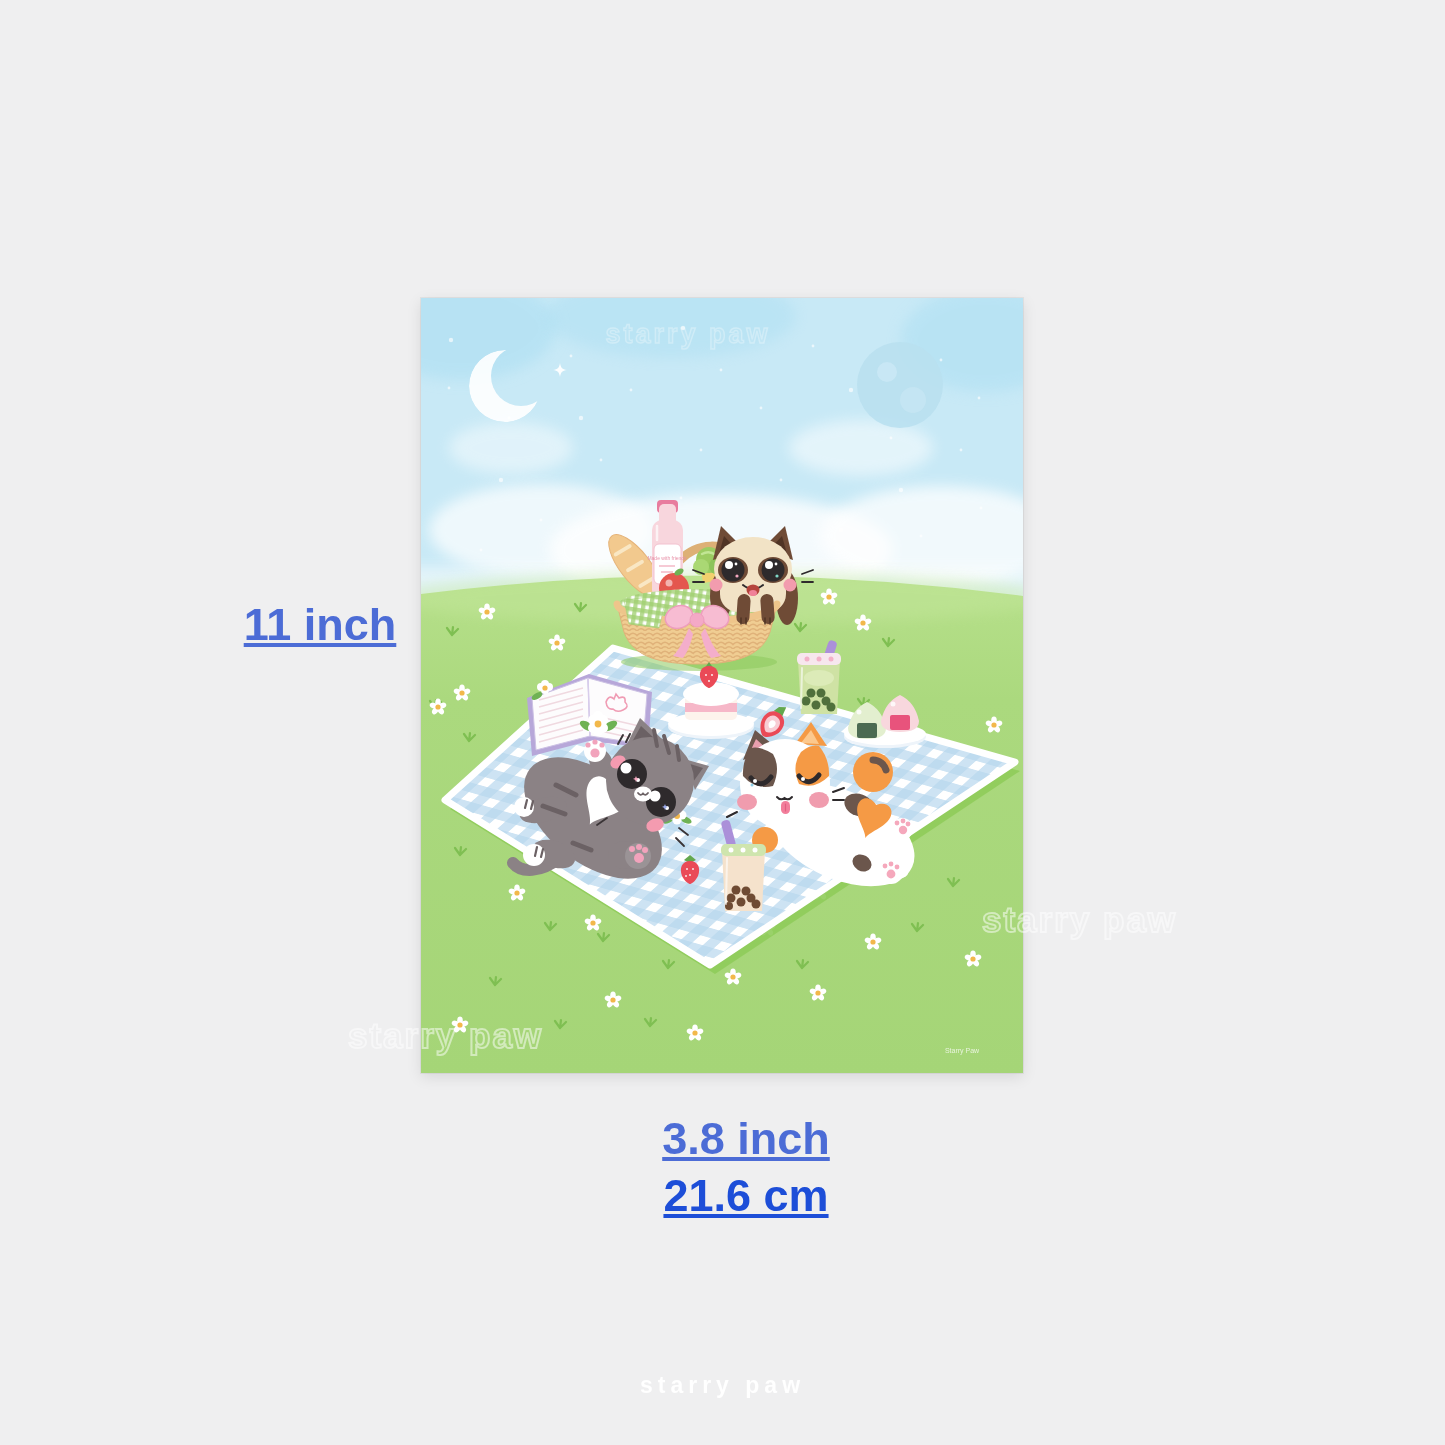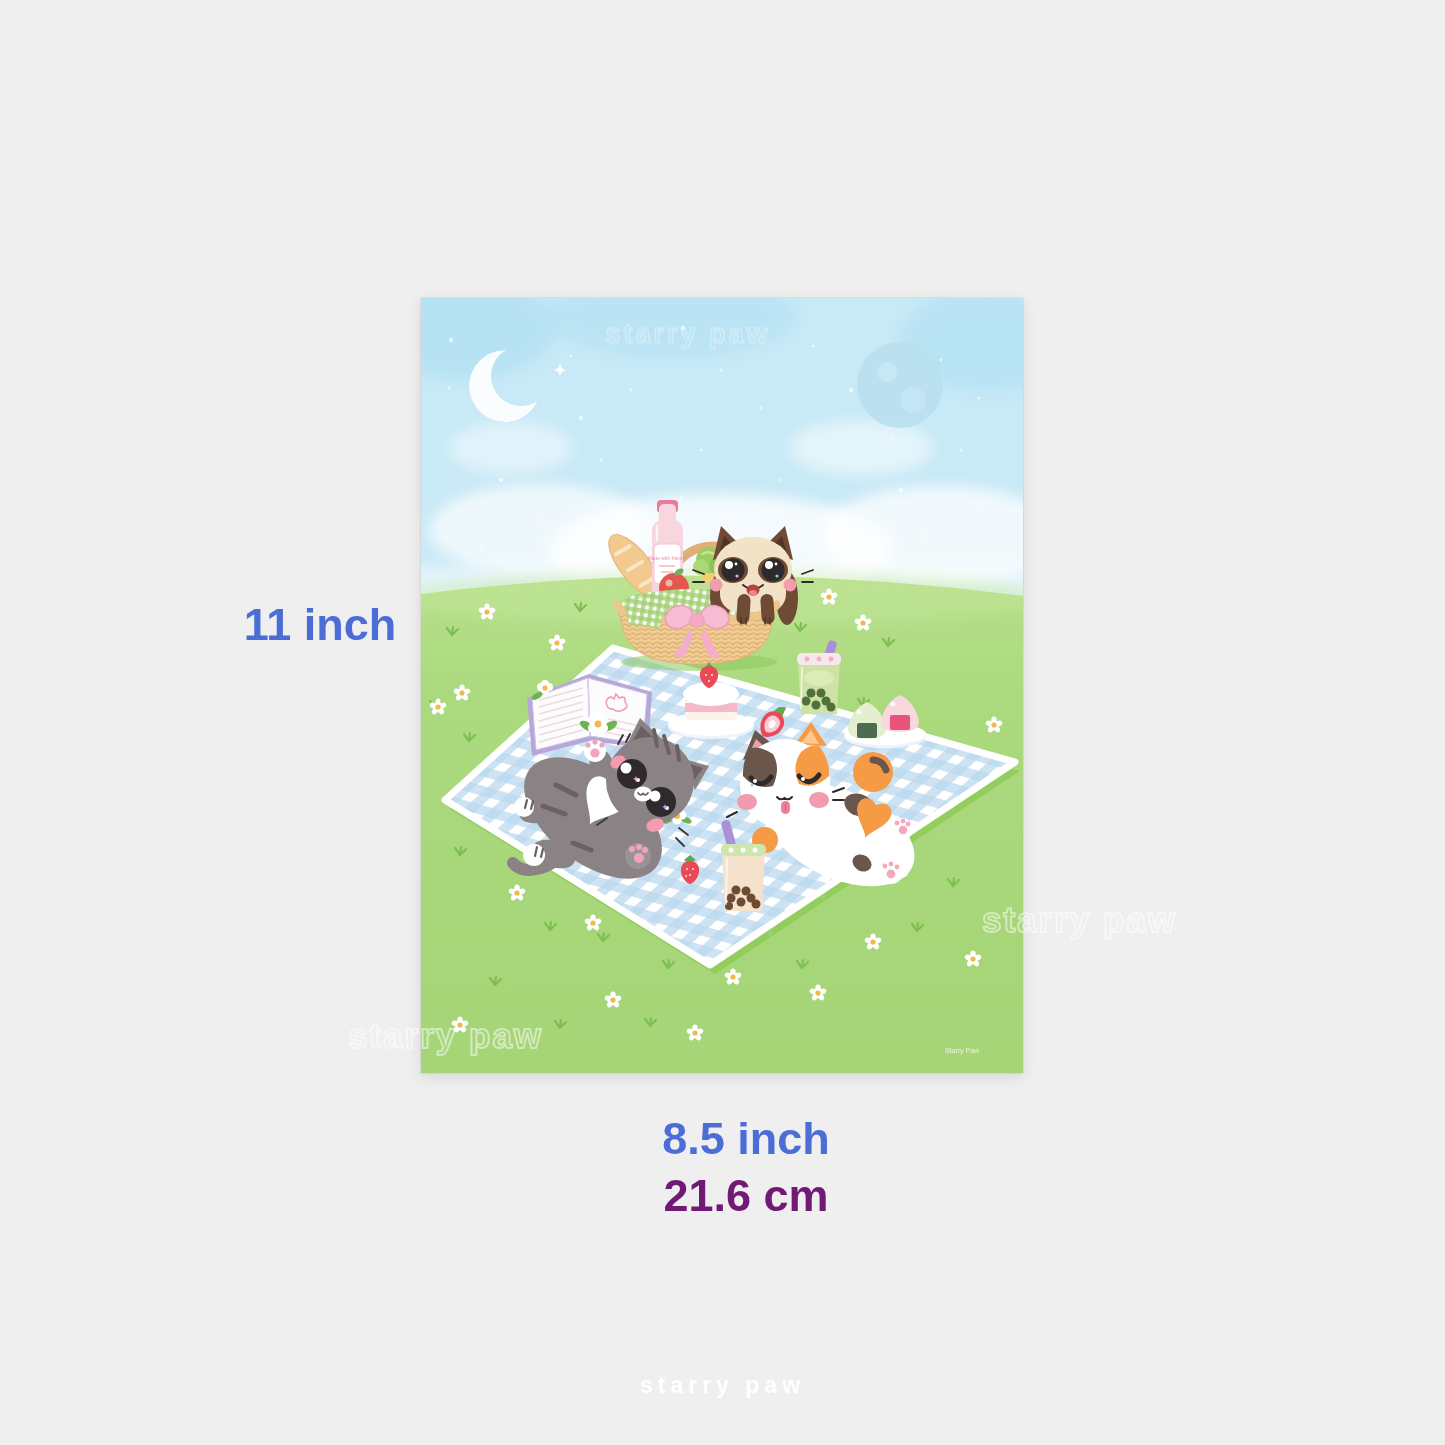--- a/index.html
+++ b/index.html
@@ -15,21 +15,21 @@
     box-shadow:0 0 0 1px rgba(0,0,0,0.05),0 4px 14px rgba(0,0,0,0.10);
     background:#c8e9f6;
   }
   .poster svg{display:block;}
   .dim-label{
     position:absolute;text-align:center;font-weight:700;
     font-size:45px;line-height:57px;letter-spacing:0px;
   }
   .dim-height{left:195px;top:596px;width:250px;}
   .dim-width{left:596px;top:1110px;width:300px;}
-  .dim-label span{display:block;}
+  .dim-label span{display:block;text-decoration:underline;}
   .bubble-wm{
     position:absolute;font-weight:800;font-size:35px;letter-spacing:2px;
     color:transparent;-webkit-text-stroke:2px rgba(255,255,255,0.5);
     white-space:nowrap;
   }
   .wm-right{left:982px;top:900px;}
   .wm-bottomleft{left:348px;top:1016px;}
   .footer-wm{
     position:absolute;left:50%;transform:translateX(-50%);top:1372px;
     color:rgba(255,255,255,0.95);font-weight:700;font-size:23px;letter-spacing:5px;
@@ -691,17 +691,17 @@
 
       <text x="541" y="755" text-anchor="middle" font-size="7" fill="rgba(255,255,255,0.75)">Starry Paw</text>
     </svg>
   </div>
 
   <div class="bubble-wm wm-right">starry paw</div>
   <div class="bubble-wm wm-bottomleft">starry paw</div>
   <div class="footer-wm">starry paw</div>
 
   <div class="dim-label dim-width">
-    <span class="inch-line" style="color: rgb(76, 108, 214);">8.5 inch</span>
-    <span class="cm-line" style="color: #701a75;">21.6 cm</span>
+    <span class="inch-line" style="color: rgb(76, 108, 214);">3.8 inch</span>
+    <span class="cm-line" style="color: #1d4ed8;">21.6 cm</span>
   </div>
 
 </div>
 
 </body></html>

